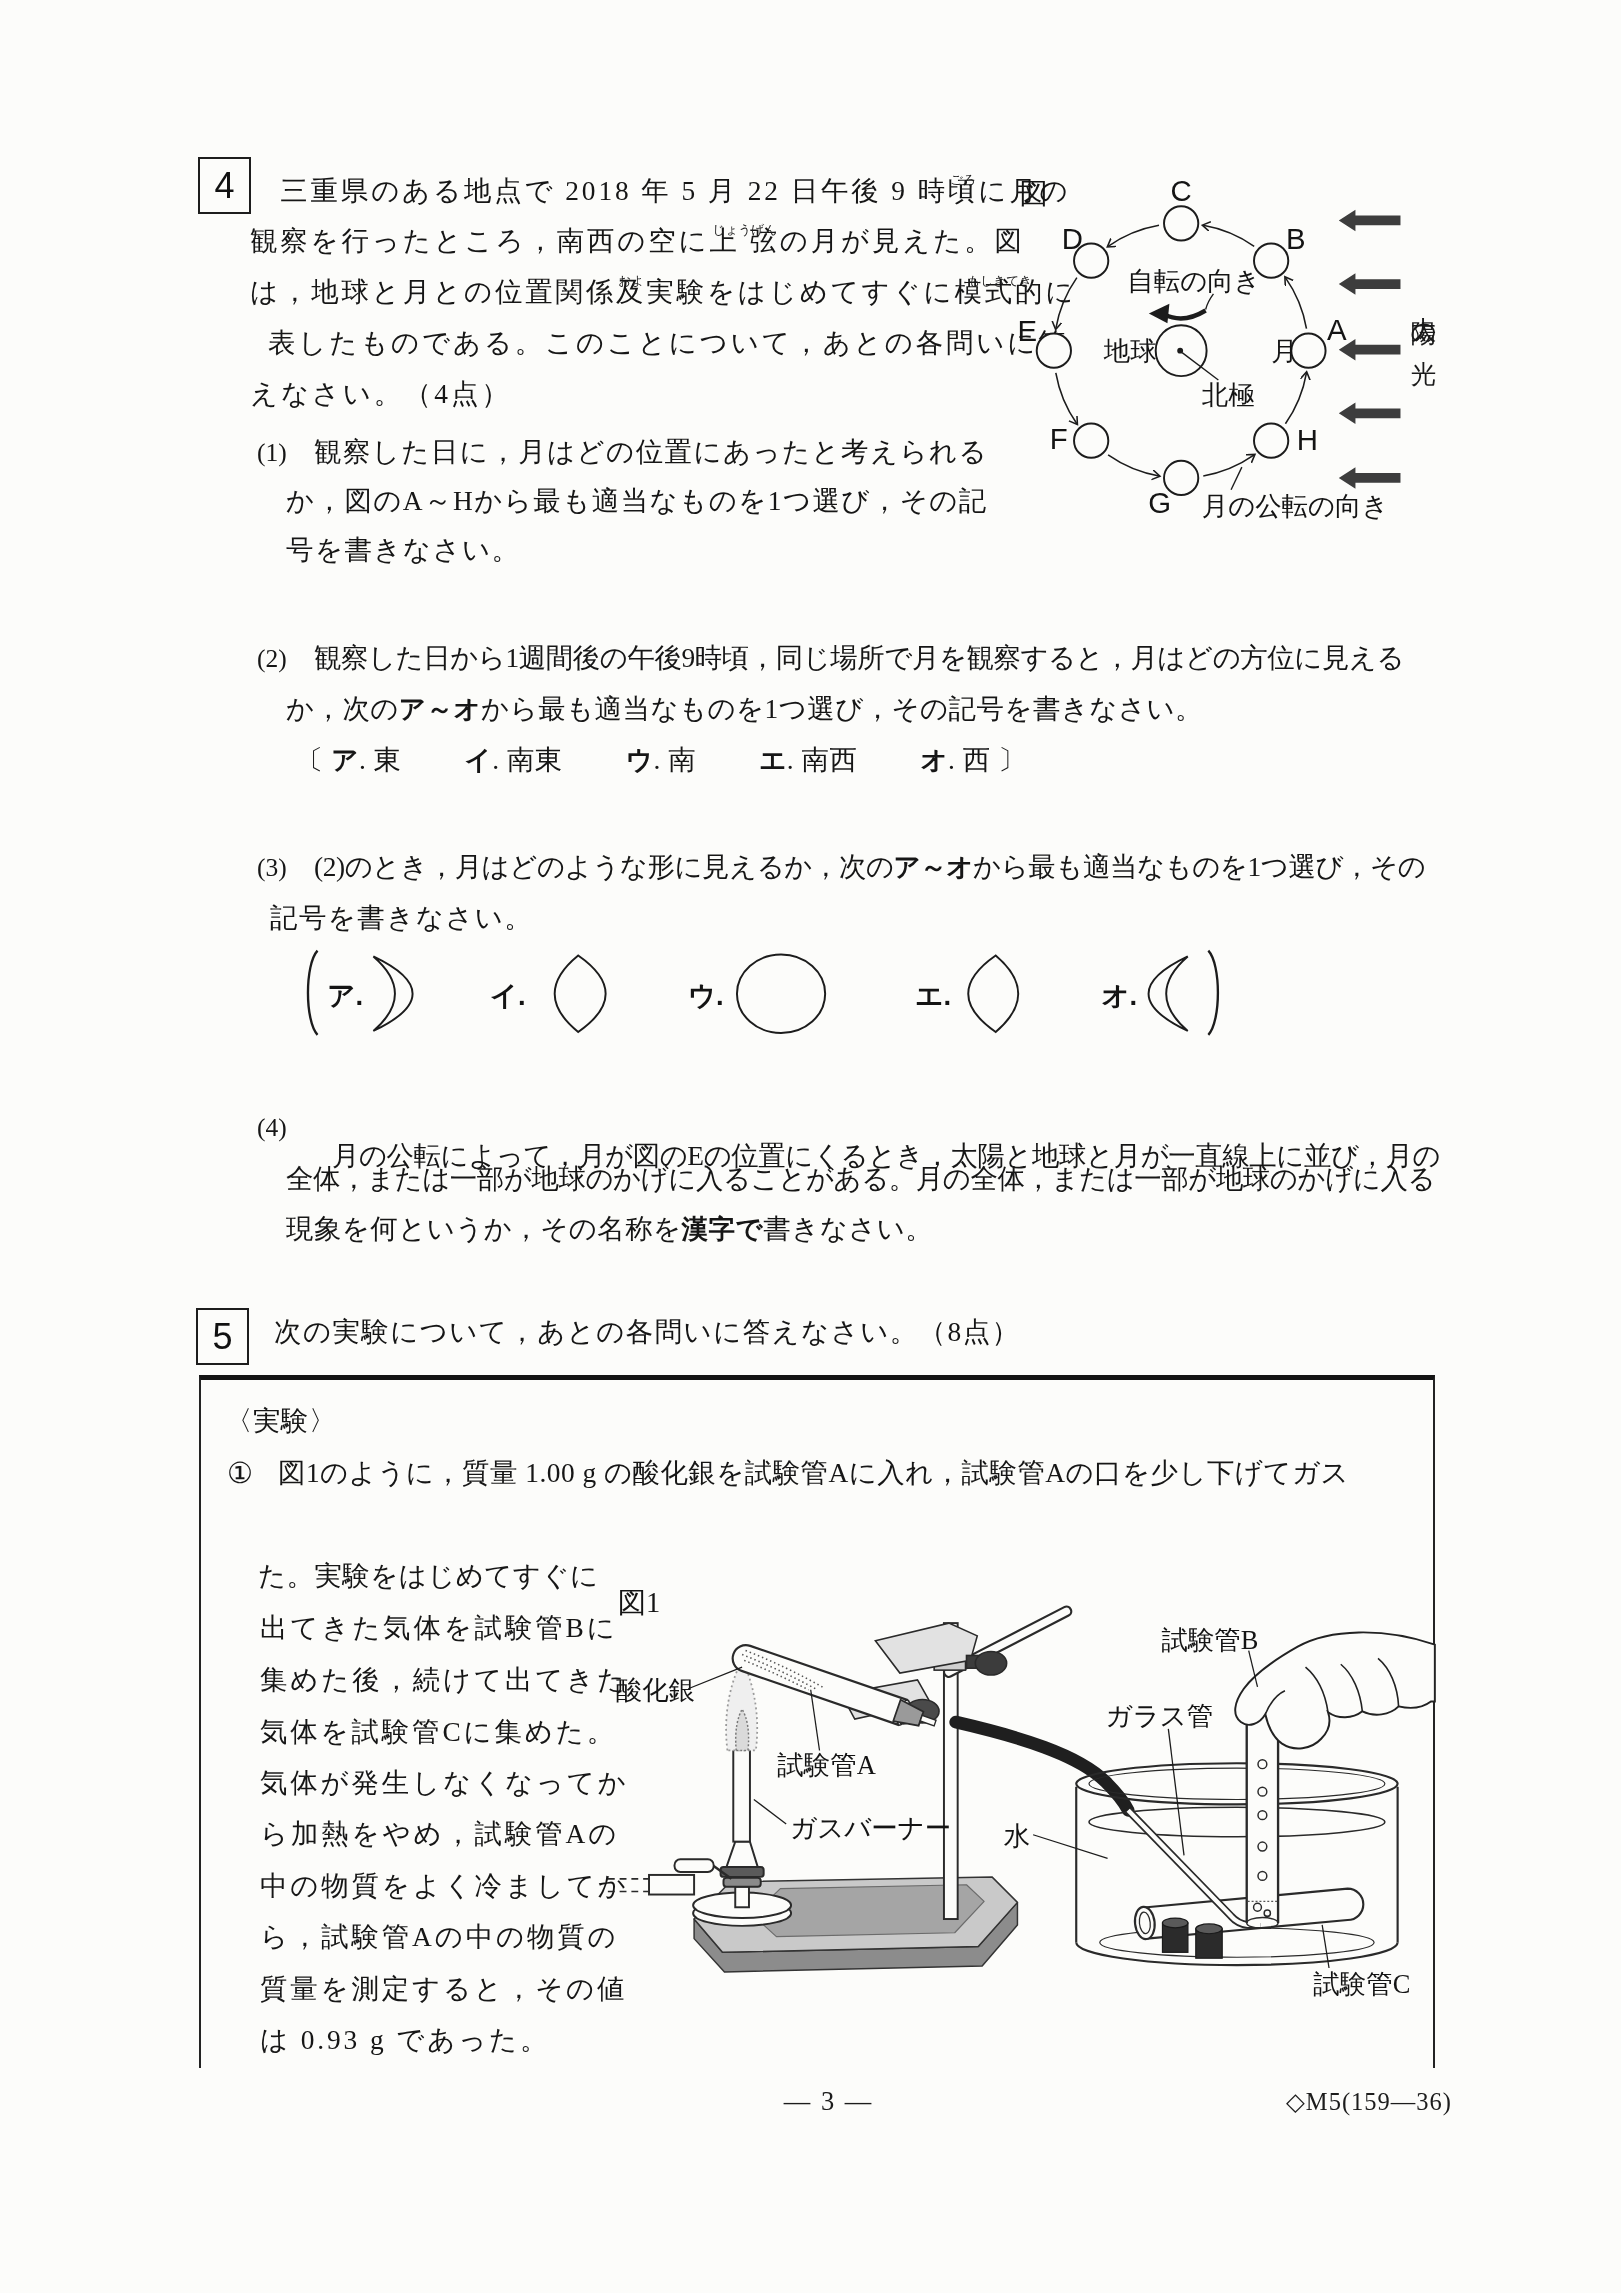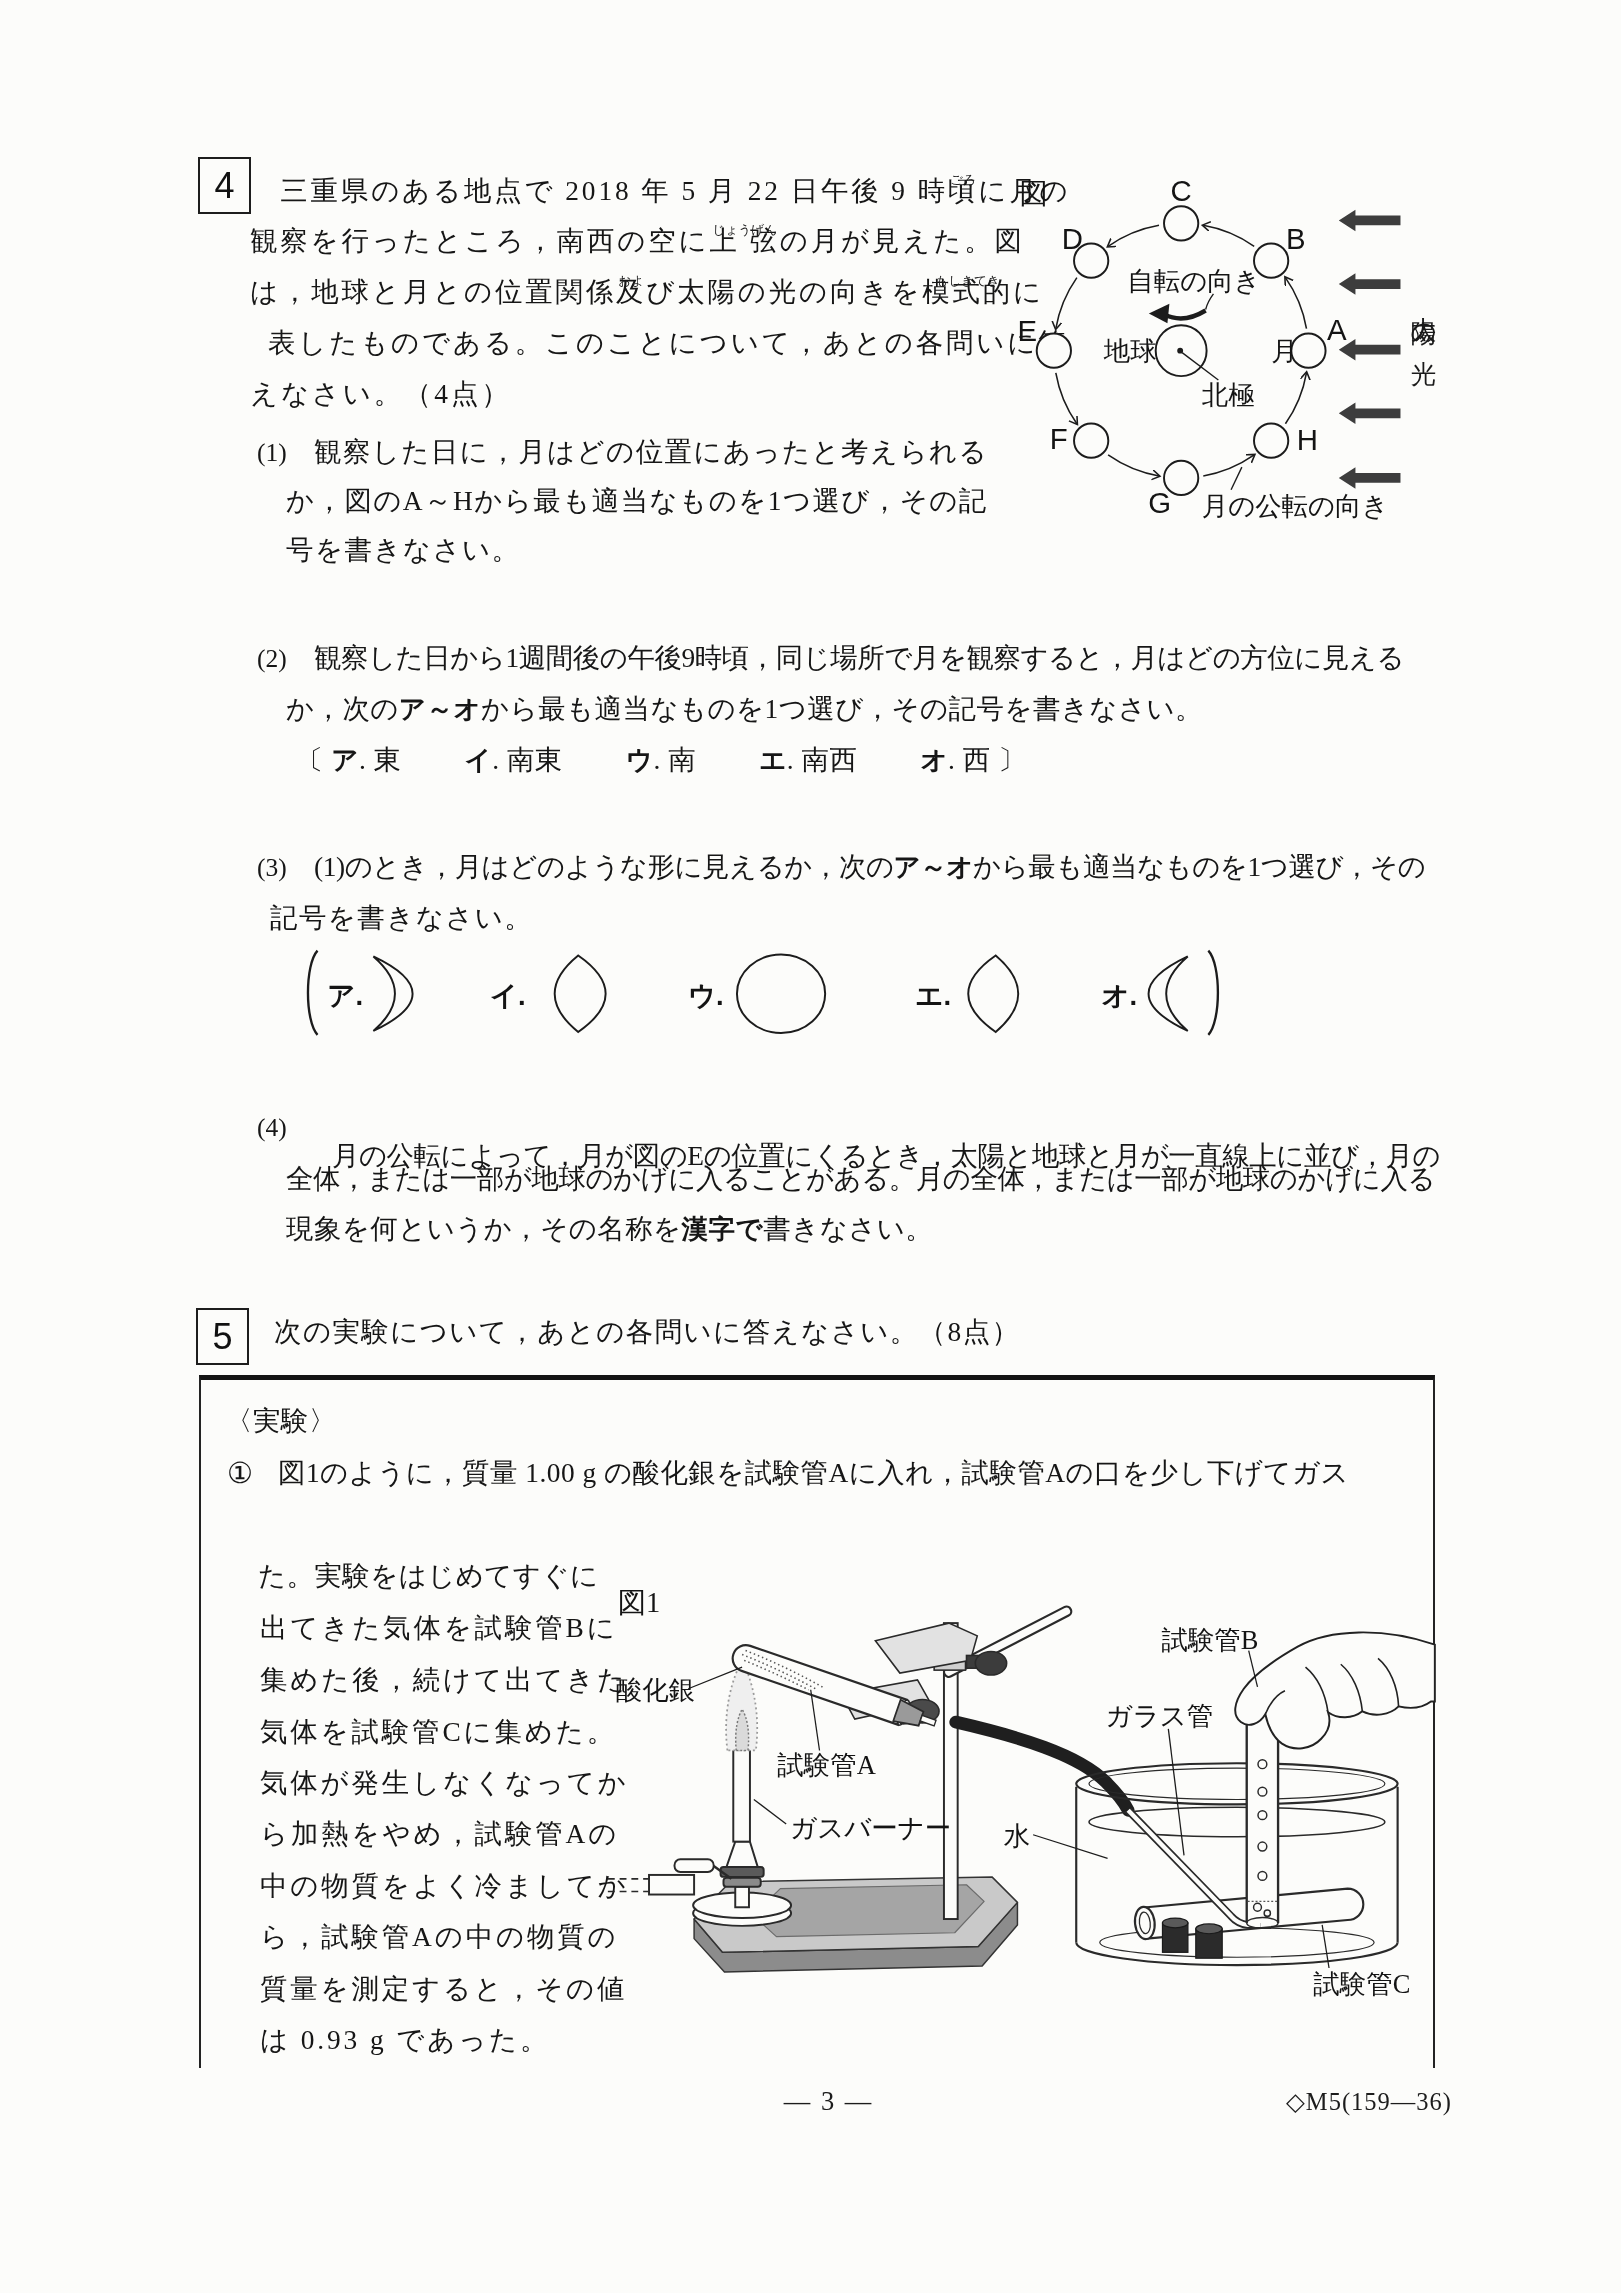--- a/index.html
+++ b/index.html
@@ -42,21 +42,21 @@
 <body>
 
 <div class="page">
 
   <div class="qbox" style="left:198px; top:157px;">
     <span>4</span>
   </div>
 
   <div class="line ls3" style="left:250px; top:172px;"><span>　三重県のある地点で 2018 年 5 月 22 日午後 9 時</span><span class="rb">頃<span class="rt">ごろ</span></span><span>に月の</span></div>
   <div class="line ls3" style="left:250px; top:222px;"><span>観察を行ったところ，南西の空に</span><span class="rb">上 弦<span class="rt">じょうげん</span></span><span>の月が見えた。図</span></div>
-  <div class="line ls3" style="left:250px; top:273px;"><span>は，地球と月との位置関係</span><span class="rb">及<span class="rt">およ</span></span><span>び太陽の光の向きを</span><span class="rb">模式的<span class="rt">もしきてき</span></span><span>に</span></div>
+  <div class="line ls3" style="left:250px; top:273px;"><span>は，地球と月との位置関係</span><span class="rb">及<span class="rt">およ</span></span><span>実験をはじめてすぐに</span><span class="rb">模式的<span class="rt">もしきてき</span></span><span>に</span></div>
   <div class="line ls3" style="left:268px; top:324px;"><span>表したものである。このことについて，あとの各問いに答</span></div>
   <div class="line ls3" style="left:250px; top:375px;"><span>えなさい。（4点）</span></div>
 
   <svg style="left:1000px; top:137px;" width="470" height="441" viewBox="1020 140 480 450">
     <defs>
       <marker id="orbArrow" markerWidth="14" markerHeight="12" refX="7" refY="5" orient="auto" markerUnits="userSpaceOnUse">
         <path d="M0,0 L8,5 L0,10" fill="none" stroke="#1c1c1c" stroke-width="1.6"></path>
       </marker>
     </defs>
     <text class="svglabel" x="1040" y="207" style="font-size:29px">図</text>
@@ -124,21 +124,21 @@
   <div class="line ls15" style="left:314px; top:433px;"><span>観察した日に，月はどの位置にあったと考えられる</span></div>
   <div class="line ls15" style="left:286px; top:482px;"><span>か，図のA～Hから最も適当なものを1つ選び，その記</span></div>
   <div class="line ls15" style="left:286px; top:531px;"><span>号を書きなさい。</span></div>
 
   <div class="prefix" style="left:257px; top:639px;">(2)</div>
   <div class="line lsn" style="left:314px; top:639px;"><span>観察した日から1週間後の午後9時頃，同じ場所で月を観察すると，月はどの方位に見える</span></div>
   <div class="line ls05" style="left:286px; top:690px;"><span>か，次の</span><span class="seg-b">ア～オ</span><span>から最も適当なものを1つ選び，その記号を書きなさい。</span></div>
   <div class="line ls05" style="left:296px; top:741px;"><span>〔 </span><span class="seg-b">ア</span><span>. 東　 　</span><span class="seg-b">イ</span><span>. 南東　 　</span><span class="seg-b">ウ</span><span>. 南　 　</span><span class="seg-b">エ</span><span>. 南西　 　</span><span class="seg-b">オ</span><span>. 西 〕</span></div>
 
   <div class="prefix" style="left:257px; top:848px;">(3)</div>
-  <div class="line lsn" style="left:314px; top:848px;"><span>(1)のとき，月はどのような形に見えるか，次の</span><span class="seg-b">ア～オ</span><span>から最も適当なものを1つ選び，その</span></div>
+  <div class="line lsn" style="left:314px; top:848px;"><span>(2)のとき，月はどのような形に見えるか，次の</span><span class="seg-b">ア～オ</span><span>から最も適当なものを1つ選び，その</span></div>
   <div class="line ls15" style="left:270px; top:899px;"><span>記号を書きなさい。</span></div>
 
   <svg style="left:0; top:0;" width="1274" height="1078" viewBox="0 0 1300 1100">
     <g fill="none" stroke="#1c1c1c" stroke-width="2.4">
       <path d="M324,970 C311,984 311,1042 324,1056"></path>
       <path d="M1233,970 C1246,984 1246,1042 1233,1056"></path>
     </g>
     <g fill="#fcfcfa" stroke="#1c1c1c" stroke-width="2">
       <path d="M381,976 Q461,1014 381,1052 Q425,1014 381,976 Z"></path>
       <path d="M590,975 Q542,1014 590,1053 Q646,1014 590,975 Z"></path>

